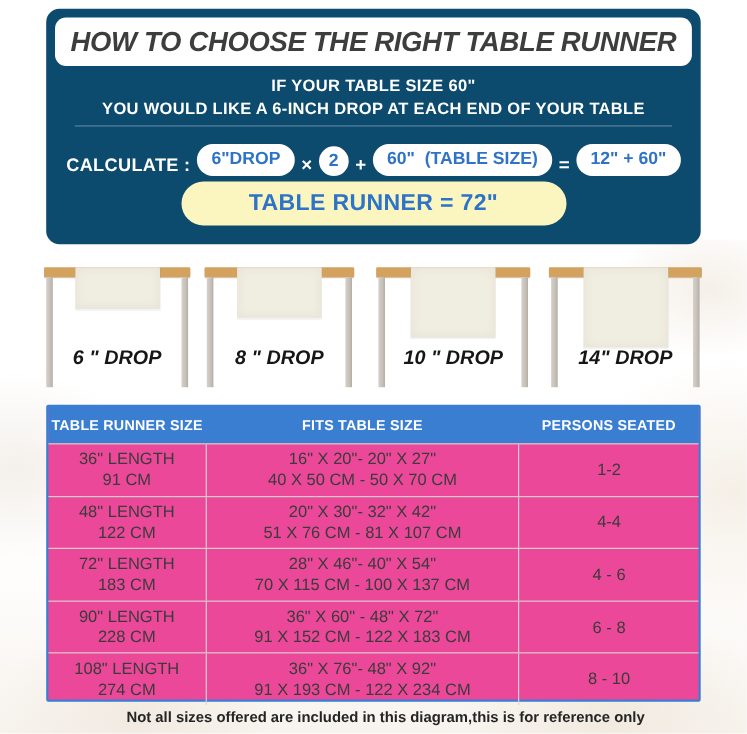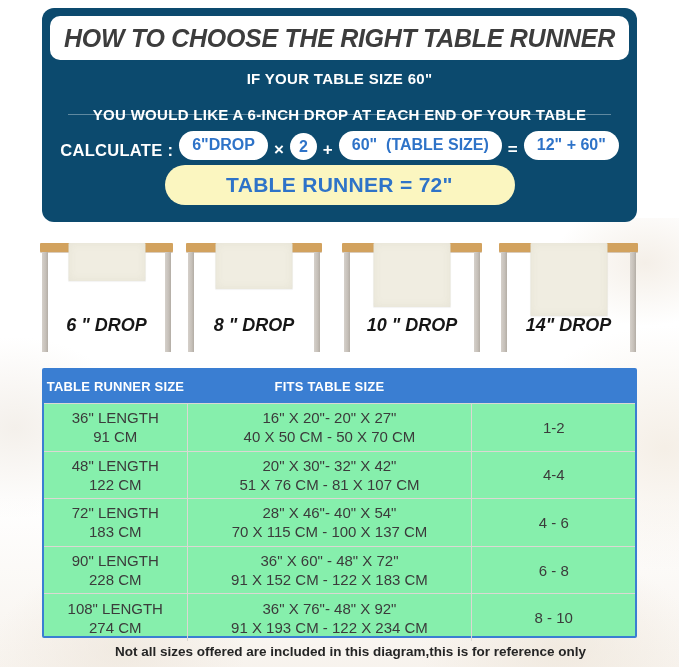--- a/index.html
+++ b/index.html
@@ -35,21 +35,21 @@
   }
   .title-box h1{
     margin:0;font-size:25px;font-weight:bold;font-style:italic;
     color:#3d3d3d;letter-spacing:-0.3px;white-space:nowrap;
   }
   .intro{
     position:absolute;left:0;width:100%;margin:0;text-align:center;
     color:#ffffff;font-weight:bold;font-size:15px;letter-spacing:.3px;white-space:nowrap;
   }
   .intro.l1{top:62px;}
-  .intro.l2{top:98px;}
+  .intro.l2{top:83px;}
   .divider{
     position:absolute;left:26px;right:26px;top:106px;height:1px;
     background:rgba(255,255,255,.35);
   }
   .calc-row{
     position:absolute;left:0;top:118px;width:100%;height:34px;
     display:flex;align-items:flex-end;justify-content:center;gap:6px;
   }
   .calc-label{color:#fff;font-weight:bold;font-size:16.5px;letter-spacing:.3px;}
   .pill{
@@ -95,21 +95,21 @@
   .fig.f4 .runner{height:73px;}
   .drop-label{
     position:absolute;left:0;width:100%;top:72px;text-align:center;
     font-weight:bold;font-style:italic;font-size:18px;color:#161616;white-space:nowrap;
   }
 
   
   .size-table{
     position:absolute;left:42px;top:368px;width:595px;height:270px;
     border:2px solid #3a7ed2;border-radius:2px;box-sizing:border-box;
-    background:#86efac;
+    background:#ec4899;
   }
   .thead{display:flex;height:33px;background:#3a7ed2;}
   .th{
     display:flex;align-items:center;justify-content:center;
     color:#ffffff;font-weight:bold;font-size:13px;letter-spacing:.2px;
   }
   .c1{width:24.2%;}
   .c2{width:48.2%;}
   .c3{width:27.6%;}
   .tr{display:flex;height:46.6px;border-top:1px solid #dbd8d3;}
@@ -183,20 +183,21 @@
       <div class="leg left"></div>
       <div class="leg right"></div>
       <div class="drop-label">14" DROP</div>
     </div>
   </div>
 
   <section class="size-table">
     <div class="thead">
       <div class="th c1">TABLE RUNNER SIZE</div>
       <div class="th c2">FITS TABLE SIZE</div>
+      <div class="th c3">PERSONS SEATED</div>
     </div>
 
     <div class="tr">
       <div class="td c1">
         <span>36" LENGTH</span>
         <span>91 CM</span>
       </div>
       <div class="td c2">
         <span>16" X 20"- 20" X 27"</span>
         <span>40 X 50 CM - 50 X 70 CM</span>

